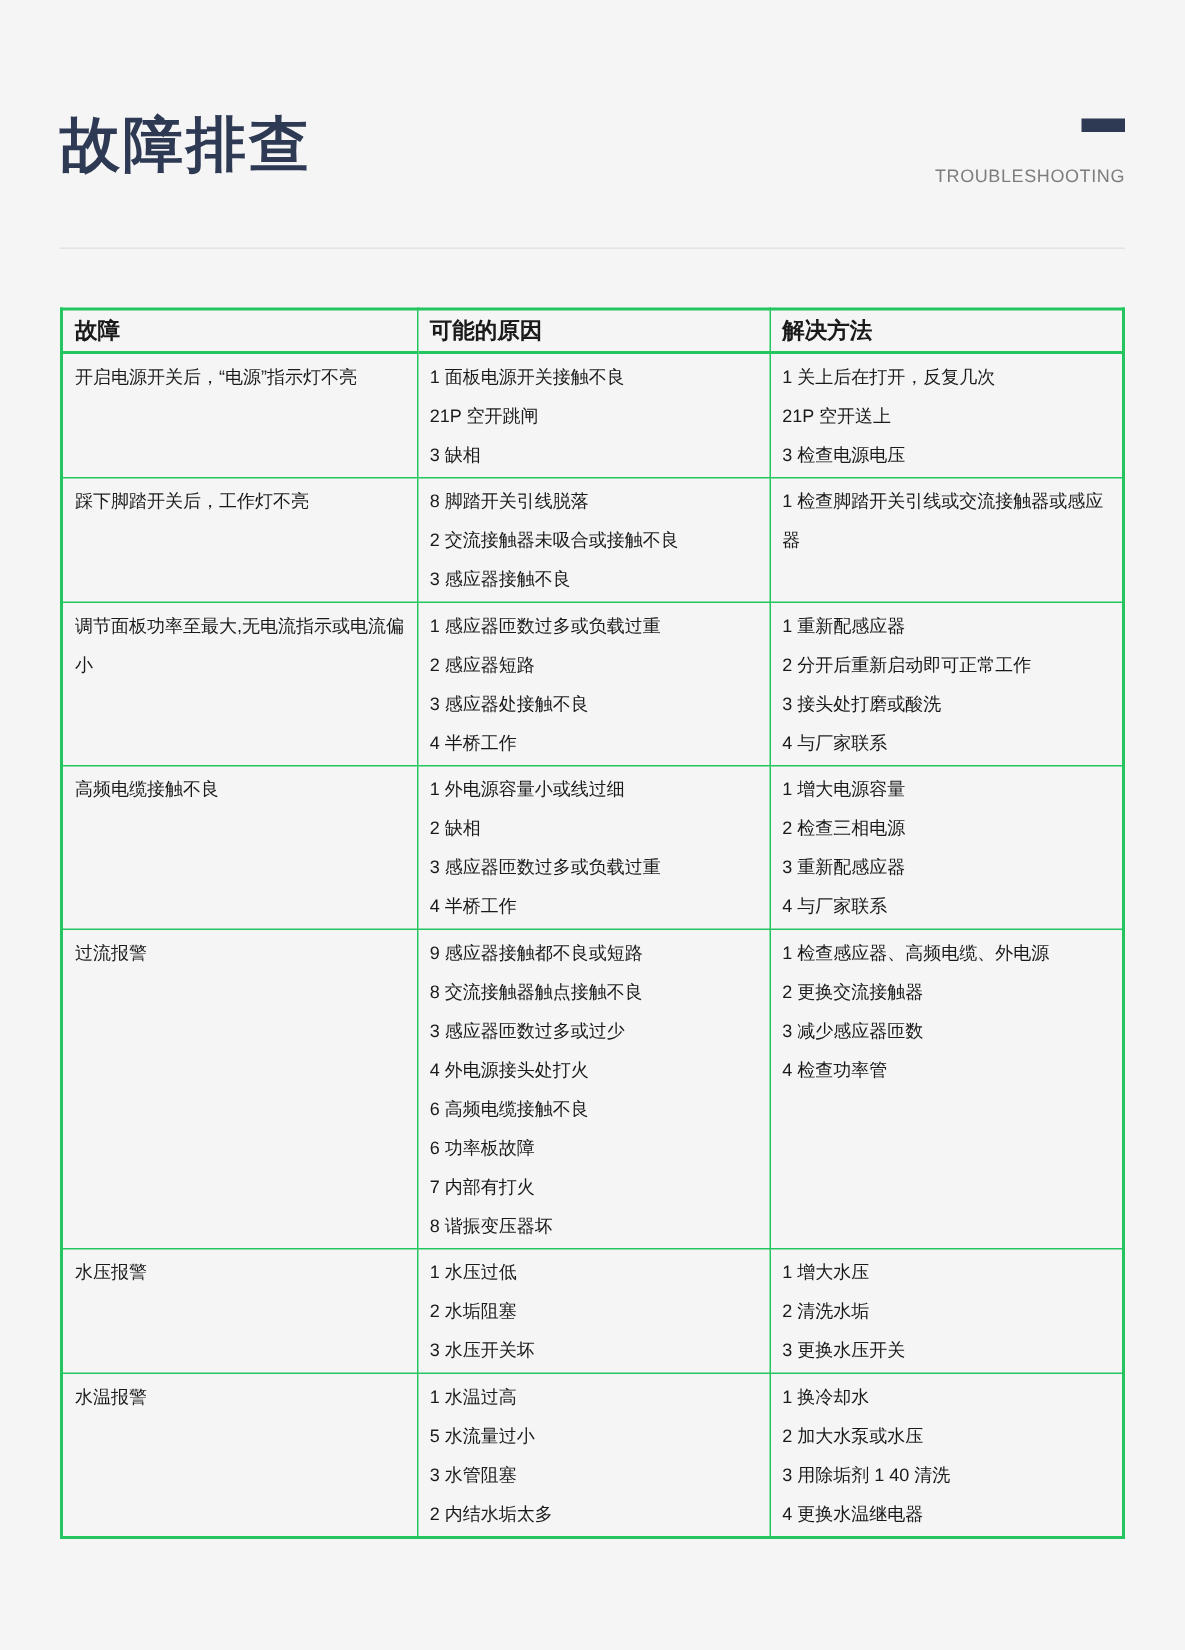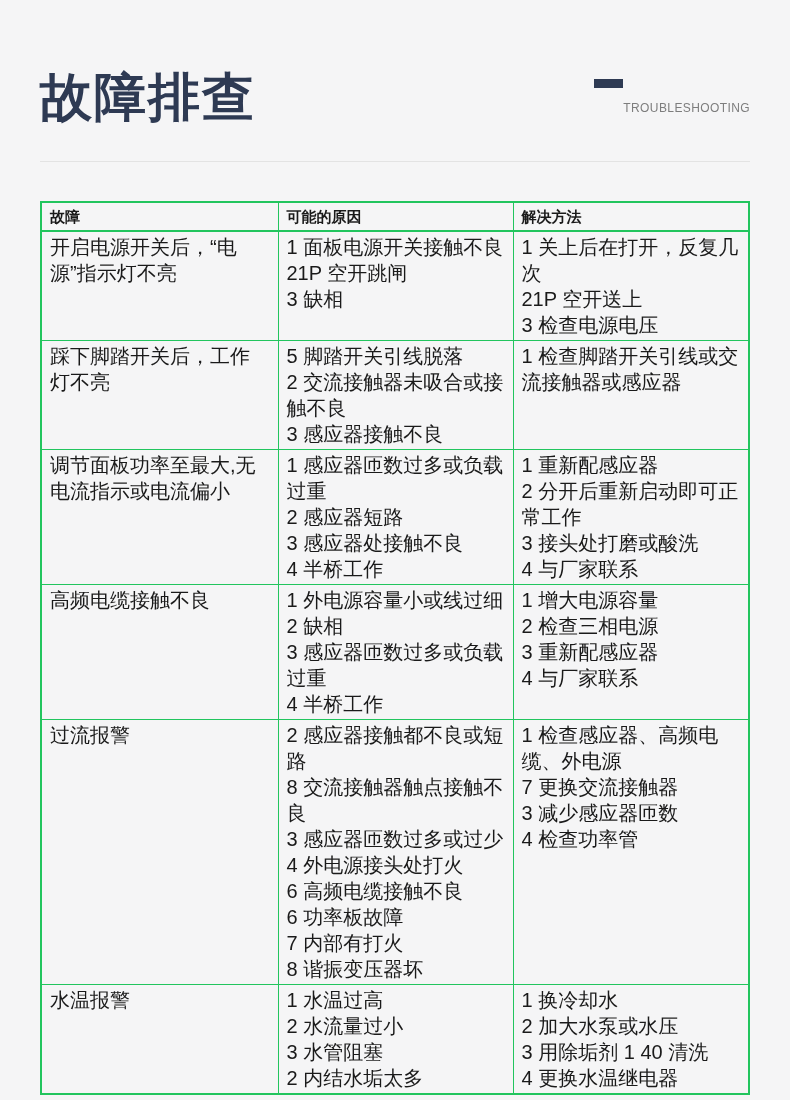--- a/index.html
+++ b/index.html
@@ -12,30 +12,30 @@
   }
   .page { width: 790px; height: 1100px; position: relative; }
 
   .header {
     display: flex;
     justify-content: space-between;
     align-items: flex-start;
     margin: 74px 40px 0 40px;
   }
   .page-title {
-    font-size: 52px;
+    font-size: 40px;
     font-weight: bold;
     color: #2e3a53;
     letter-spacing: 2px;
     line-height: 46px;
   }
   .header-right {
     display: flex;
-    flex-direction: row;
-    align-items: flex-start;
+    flex-direction: column;
+    align-items: flex-end;
     padding-top: 5px;
   }
   .dash-icon {
     width: 29px;
     height: 9px;
     background: #2e3a53;
   }
   .page-subtitle {
     margin-top: 22px;
     font-size: 12px;
@@ -62,21 +62,21 @@
   .ts-table th {
     border-bottom-width: 2px;
     text-align: left;
     font-size: 15px;
     font-weight: bold;
     padding: 3px 8px 2px 8px;
     line-height: 22px;
   }
   .ts-table td {
     vertical-align: top;
-    font-size: 20px;
+    font-size: 12px;
     padding: 2px 8px 2px 8px;
   }
   .cell-line {
     line-height: 26px;
     font-weight: 500;
   }
   .col-fault    { width: 237px; }
   .col-causes   { width: 235px; }
   .col-solutions{ width: 236px; }
 </style>
@@ -122,21 +122,21 @@
             <div class="cell-line">1 关上后在打开，反复几次</div>
             <div class="cell-line">21P 空开送上</div>
             <div class="cell-line">3 检查电源电压</div>
           </td>
         </tr>
         <tr>
           <td>
             <div class="cell-line">踩下脚踏开关后，工作灯不亮</div>
           </td>
           <td>
-            <div class="cell-line">5 脚踏开关引线脱落</div>
+            <div class="cell-line">8 脚踏开关引线脱落</div>
             <div class="cell-line">2 交流接触器未吸合或接触不良</div>
             <div class="cell-line">3 感应器接触不良</div>
           </td>
           <td>
             <div class="cell-line">1 检查脚踏开关引线或交流接触器或感应器</div>
           </td>
         </tr>
         <tr>
           <td>
             <div class="cell-line">调节面板功率至最大,无电流指示或电流偏小</div>
@@ -169,43 +169,58 @@
             <div class="cell-line">2 检查三相电源</div>
             <div class="cell-line">3 重新配感应器</div>
             <div class="cell-line">4 与厂家联系</div>
           </td>
         </tr>
         <tr>
           <td>
             <div class="cell-line">过流报警</div>
           </td>
           <td>
-            <div class="cell-line">2 感应器接触都不良或短路</div>
+            <div class="cell-line">9 感应器接触都不良或短路</div>
             <div class="cell-line">8 交流接触器触点接触不良</div>
             <div class="cell-line">3 感应器匝数过多或过少</div>
             <div class="cell-line">4 外电源接头处打火</div>
             <div class="cell-line">6 高频电缆接触不良</div>
             <div class="cell-line">6 功率板故障</div>
             <div class="cell-line">7 内部有打火</div>
             <div class="cell-line">8 谐振变压器坏</div>
           </td>
           <td>
             <div class="cell-line">1 检查感应器、高频电缆、外电源</div>
-            <div class="cell-line">7 更换交流接触器</div>
+            <div class="cell-line">2 更换交流接触器</div>
             <div class="cell-line">3 减少感应器匝数</div>
             <div class="cell-line">4 检查功率管</div>
           </td>
         </tr>
         <tr>
           <td>
+            <div class="cell-line">水压报警</div>
+          </td>
+          <td>
+            <div class="cell-line">1 水压过低</div>
+            <div class="cell-line">2 水垢阻塞</div>
+            <div class="cell-line">3 水压开关坏</div>
+          </td>
+          <td>
+            <div class="cell-line">1 增大水压</div>
+            <div class="cell-line">2 清洗水垢</div>
+            <div class="cell-line">3 更换水压开关</div>
+          </td>
+        </tr>
+        <tr>
+          <td>
             <div class="cell-line">水温报警</div>
           </td>
           <td>
             <div class="cell-line">1 水温过高</div>
-            <div class="cell-line">2 水流量过小</div>
+            <div class="cell-line">5 水流量过小</div>
             <div class="cell-line">3 水管阻塞</div>
             <div class="cell-line">2 内结水垢太多</div>
           </td>
           <td>
             <div class="cell-line">1 换冷却水</div>
             <div class="cell-line">2 加大水泵或水压</div>
             <div class="cell-line">3 用除垢剂 1 40 清洗</div>
             <div class="cell-line">4 更换水温继电器</div>
           </td>
         </tr>

